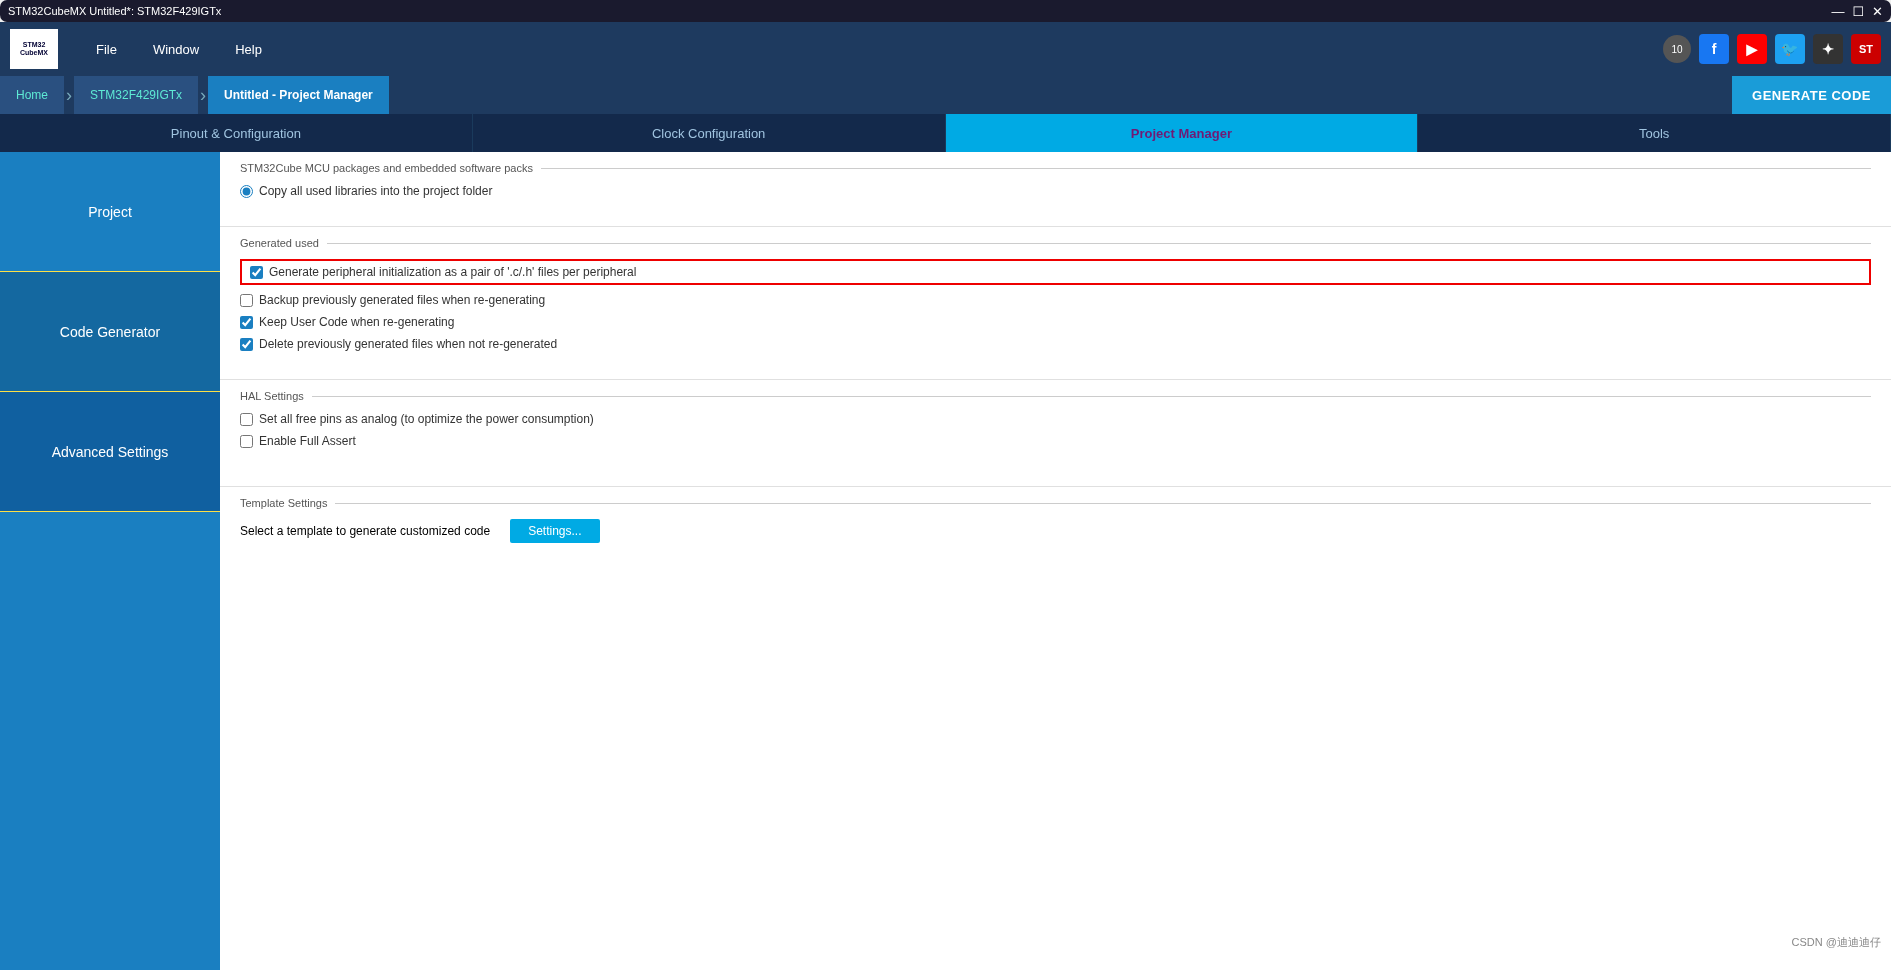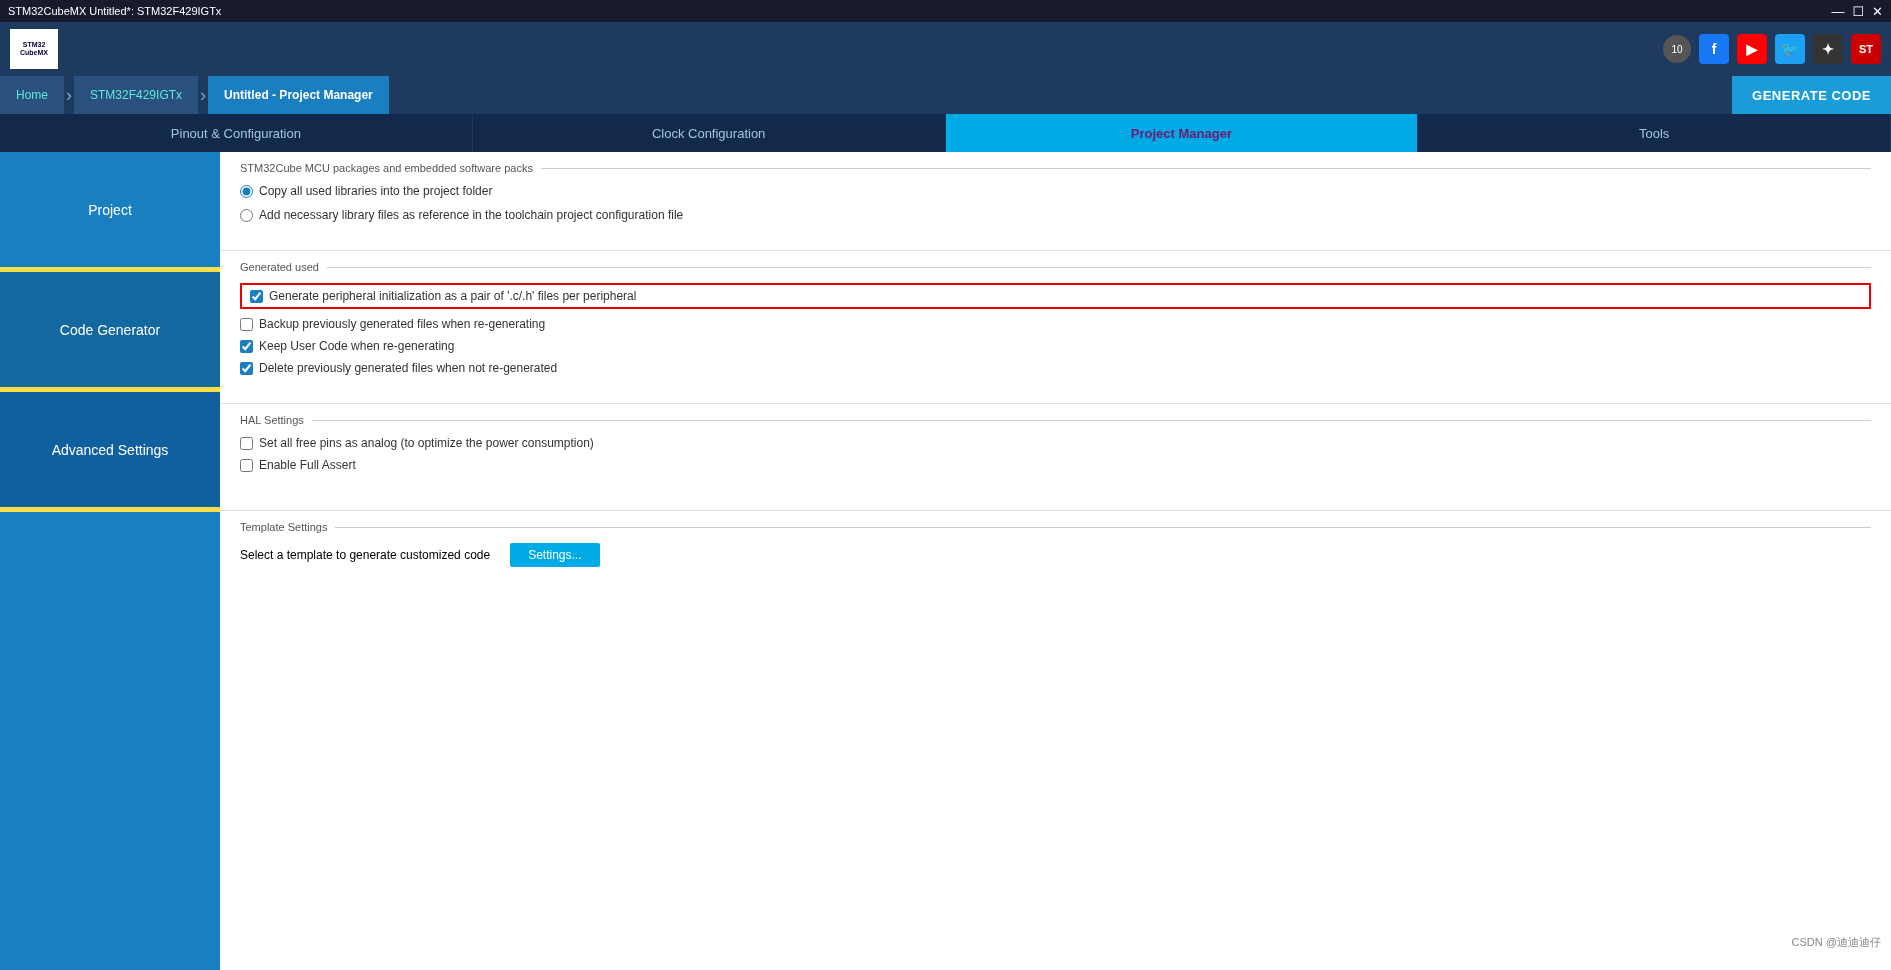--- a/index.html
+++ b/index.html
@@ -8,20 +8,21 @@
     
     .title-bar {
       background: #1a1a2e;
       color: #fff;
       height: 22px;
       display: flex;
       align-items: center;
       justify-content: space-between;
       padding: 0 8px;
       font-size: 11px;
+      border-radius: 7px;
     }
     .title-bar-controls { display: flex; gap: 8px; font-size: 13px; }
     .title-bar-controls span { cursor: pointer; }
 
     
     .menu-bar {
       background: #1e3a5f;
       height: 54px;
       display: flex;
       align-items: center;
@@ -160,21 +161,21 @@
     }
     .sidebar-item {
       padding: 0;
       display: flex;
       align-items: center;
       justify-content: center;
       color: #fff;
       font-size: 14px;
       cursor: pointer;
       height: 120px;
-      border-bottom: 5px solid #fde047;
+      border-bottom: 1px solid #fde047;
       text-align: center;
     }
     .sidebar-item:nth-child(2) { background: #1468a0; }
     .sidebar-item:nth-child(3) { background: #1060a0; text-align: center; }
 
     
     .content-area {
       flex: 1;
       background: #fff;
       overflow-y: auto;
@@ -255,20 +256,25 @@
     <span>☐</span>
     <span>✕</span>
   </div>
 </div>
 
 <div class="menu-bar">
   <div class="logo-area">
     <div class="logo-box">
       <span style="font-size:7px;font-weight:bold;color:#003;text-align:center;line-height:1.2">STM32<br>CubeMX</span>
     </div>
+  </div>
+  <div class="menu-items">
+    <span class="menu-item">File</span>
+    <span class="menu-item">Window</span>
+    <span class="menu-item">Help</span>
   </div>
   <div class="social-icons">
     <div class="icon-badge">10</div>
     <div class="social-icon icon-fb">f</div>
     <div class="social-icon icon-yt">▶</div>
     <div class="social-icon icon-tw">🐦</div>
     <div class="social-icon icon-net">✦</div>
     <div class="social-icon icon-st" style="font-size:11px;font-weight:bold;">ST</div>
   </div>
 </div>
@@ -319,24 +325,20 @@
 
   <div class="content-area">
 
     <div class="section">
       <div class="section-title">STM32Cube MCU packages and embedded software packs</div>
       <div class="radio-group">
         <label class="radio-label">
           <input type="radio" name="mcu-pack" checked="" style="">
           <span>Copy all used libraries into the project folder</span>
         </label>
-        <label class="radio-label">
-          <input type="radio" name="mcu-pack" style="">
-          <span>Add necessary library files as reference in the toolchain project configuration file</span>
-        </label>
       </div>
     </div>
 
     <div class="section">
       <div class="section-title">Generated used</div>
       <div class="checkbox-group">
         <label class="checkbox-label highlighted-checkbox">
           <input type="checkbox" checked="" style="">
           <span>Generate peripheral initialization as a pair of '.c/.h' files per peripheral</span>
         </label>

